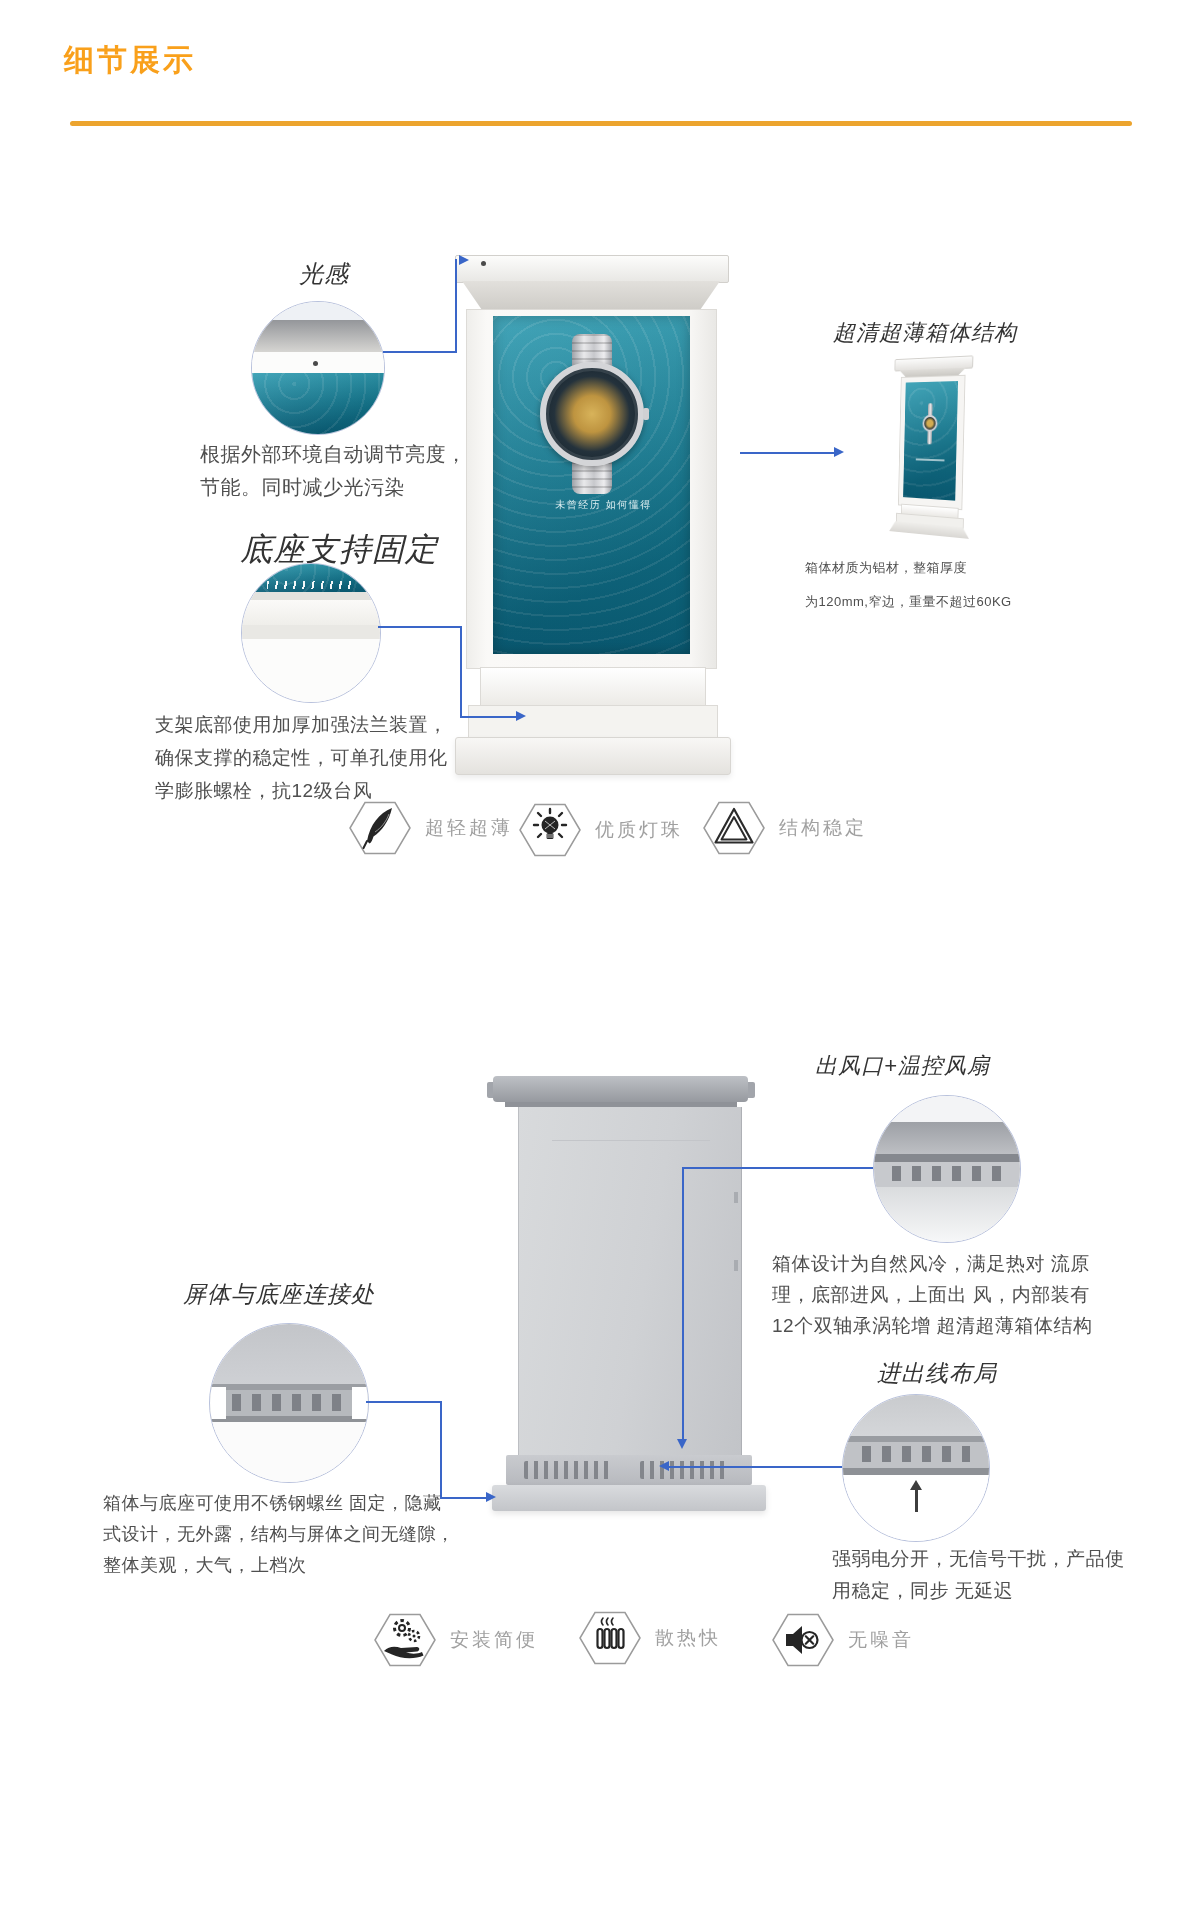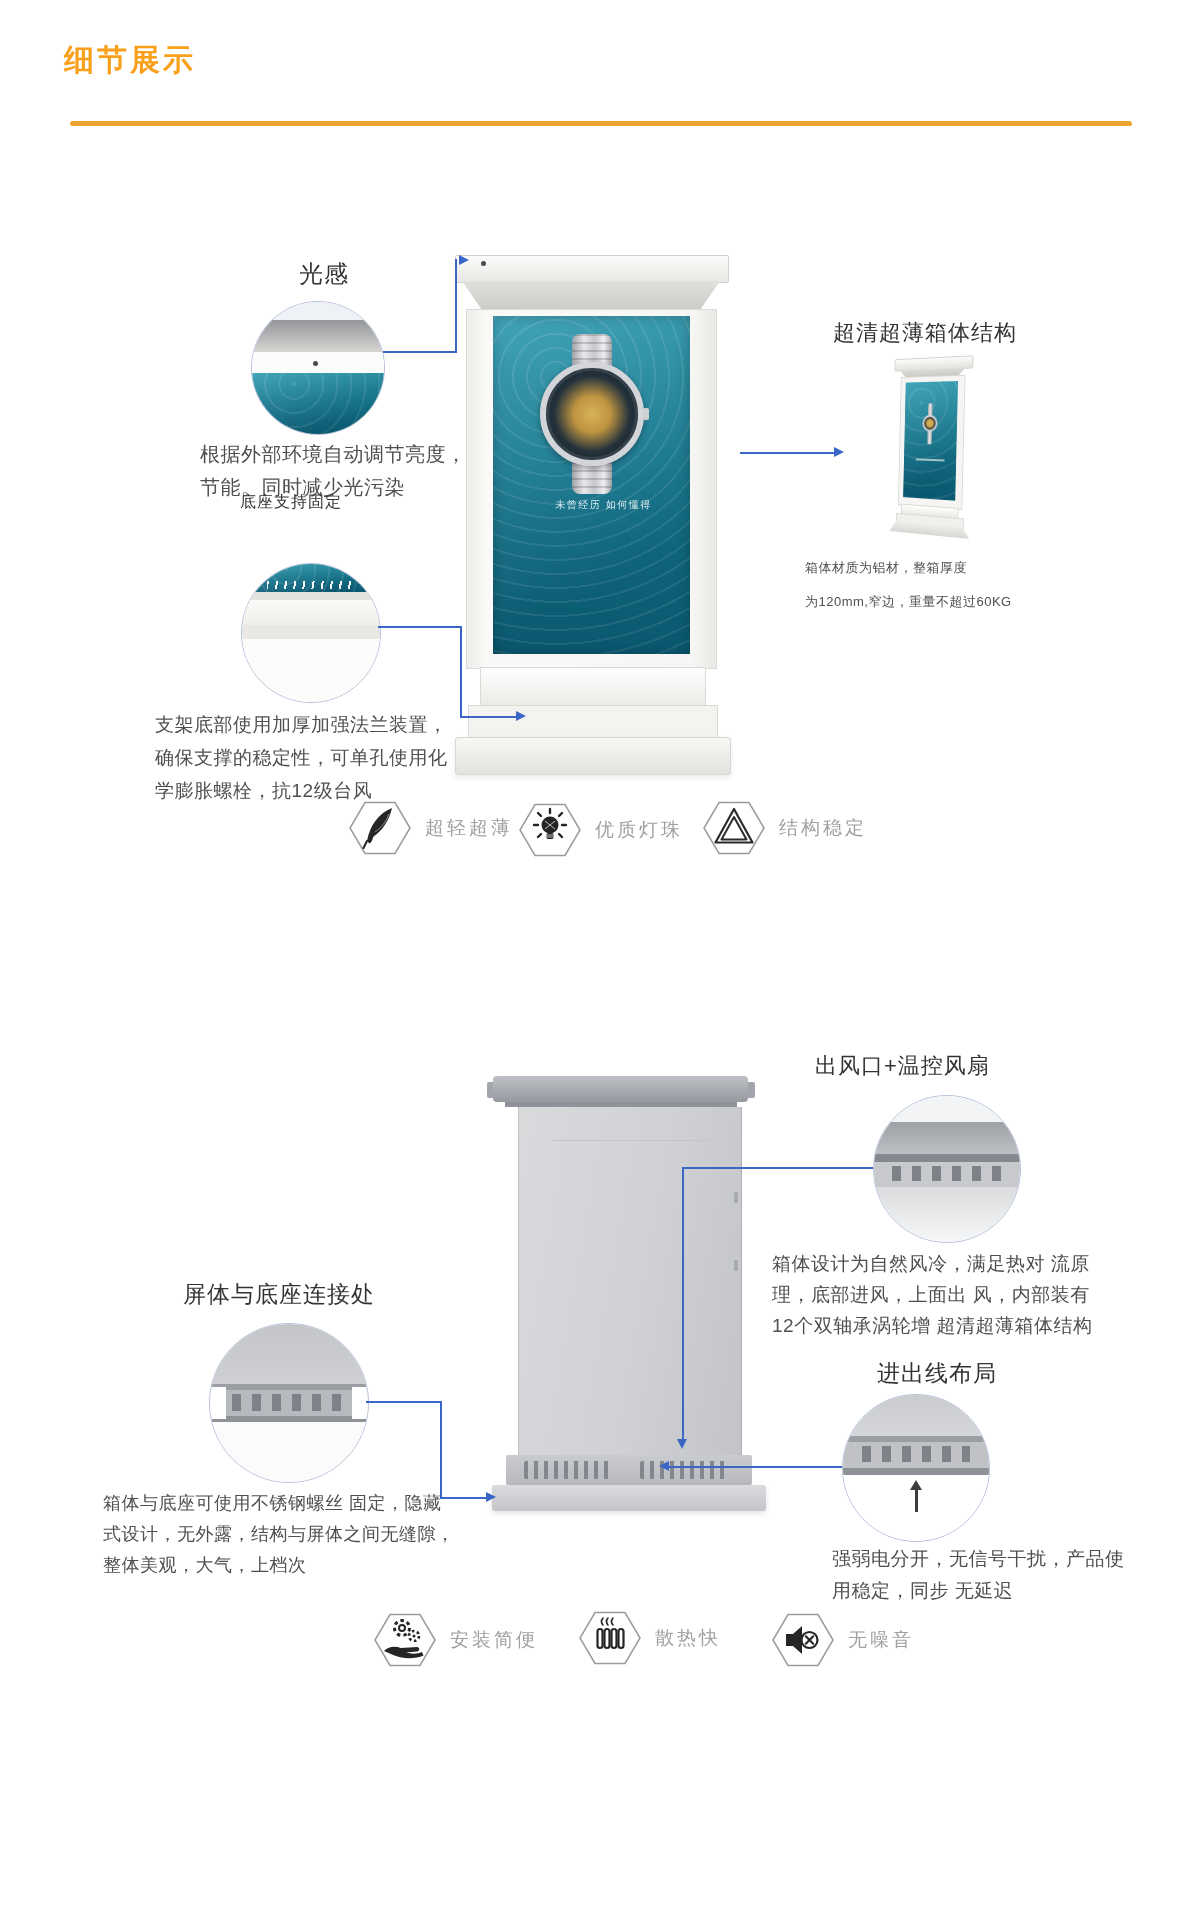--- a/index.html
+++ b/index.html
@@ -5,21 +5,21 @@
   :root{
     --accent-orange:#F9A01B; --divider-orange:#ECA42E; --connector-blue:#3A66C8;
     --heading-text:#333333; --body-text:#4F4F4F; --feature-label:#A0A0A0;
   }
   html,body{margin:0;padding:0;background:#fff;}
   .canvas{position:relative;width:1200px;height:1928px;background:#fff;overflow:hidden;
           font-family:"Liberation Sans","DejaVu Sans",sans-serif;}
   .abs{position:absolute;}
   .page-title{position:absolute;font-size:30px;font-weight:bold;letter-spacing:3px;color:var(--accent-orange);}
   .rule{position:absolute;background:var(--divider-orange);border-radius:3px;}
-  .callout-title{position:absolute;color:var(--heading-text);white-space:nowrap;letter-spacing:1px;}
+  .callout-title{position:absolute;color:var(--heading-text);white-space:nowrap;letter-spacing:1px;font-style:italic;}
   .desc{position:absolute;color:var(--body-text);white-space:nowrap;letter-spacing:.5px;}
   .desc div{white-space:nowrap;}
   .cline{position:absolute;background:var(--connector-blue);}
   .arr{position:absolute;width:0;height:0;border-style:solid;border-color:transparent;}
   .arr-r{border-width:5.5px 0 5.5px 10px;border-left-color:var(--connector-blue);}
   .arr-l{border-width:5.5px 10px 5.5px 0;border-right-color:var(--connector-blue);}
   .arr-d{border-width:10px 5.5px 0 5.5px;border-top-color:var(--connector-blue);}
   .zoom-circle{position:absolute;border-radius:50%;overflow:hidden;border:1px solid #B8C1DC;background:#fff;}
   .zl{position:absolute;left:0;width:100%;}
   .teal-bg{background:
@@ -62,21 +62,21 @@
     <div class="zl teal-bg" style="top:54%;height:46%;"></div>
   </div>
   <div class="cline" style="left:383px;top:351px;width:74px;height:2px;"></div>
   <div class="cline" style="left:455px;top:259px;width:2px;height:94px;"></div>
   <div class="arr arr-r" style="left:459px;top:255px;"></div>
   <div class="desc" style="left:200px;top:438px;font-size:20px;line-height:33px;">
     <div>根据外部环境自动调节亮度，</div>
     <div>节能。同时减少光污染</div>
   </div>
 
-  <div class="callout-title" style="left:240px;top:492px;font-size:16px;">底座支持固定</div>
+  <div class="callout-title" style="left:240px;top:528px;font-size:32px;">底座支持固定</div>
   <div class="zoom-circle" style="left:241px;top:563px;width:138px;height:138px;">
     <div class="zl teal-bg" style="top:0;height:20%;"></div>
     <div class="abs" style="left:18%;top:12%;width:64%;height:6%;background:repeating-linear-gradient(100deg,rgba(255,255,255,.95) 0 2px,rgba(255,255,255,0) 2px 9px);"></div>
     <div class="zl" style="top:20%;height:6%;background:#E3E2DE;"></div>
     <div class="zl" style="top:26%;height:18%;background:linear-gradient(#FBFAF8,#EFEEEA);border-bottom:1px solid #DCDAD5;"></div>
     <div class="zl" style="top:44%;height:10%;background:#E9E8E4;"></div>
     <div class="zl" style="top:54%;height:46%;background:#FCFCFB;"></div>
   </div>
   <div class="cline" style="left:378px;top:626px;width:84px;height:2px;"></div>
   <div class="cline" style="left:460px;top:626px;width:2px;height:92px;"></div>

